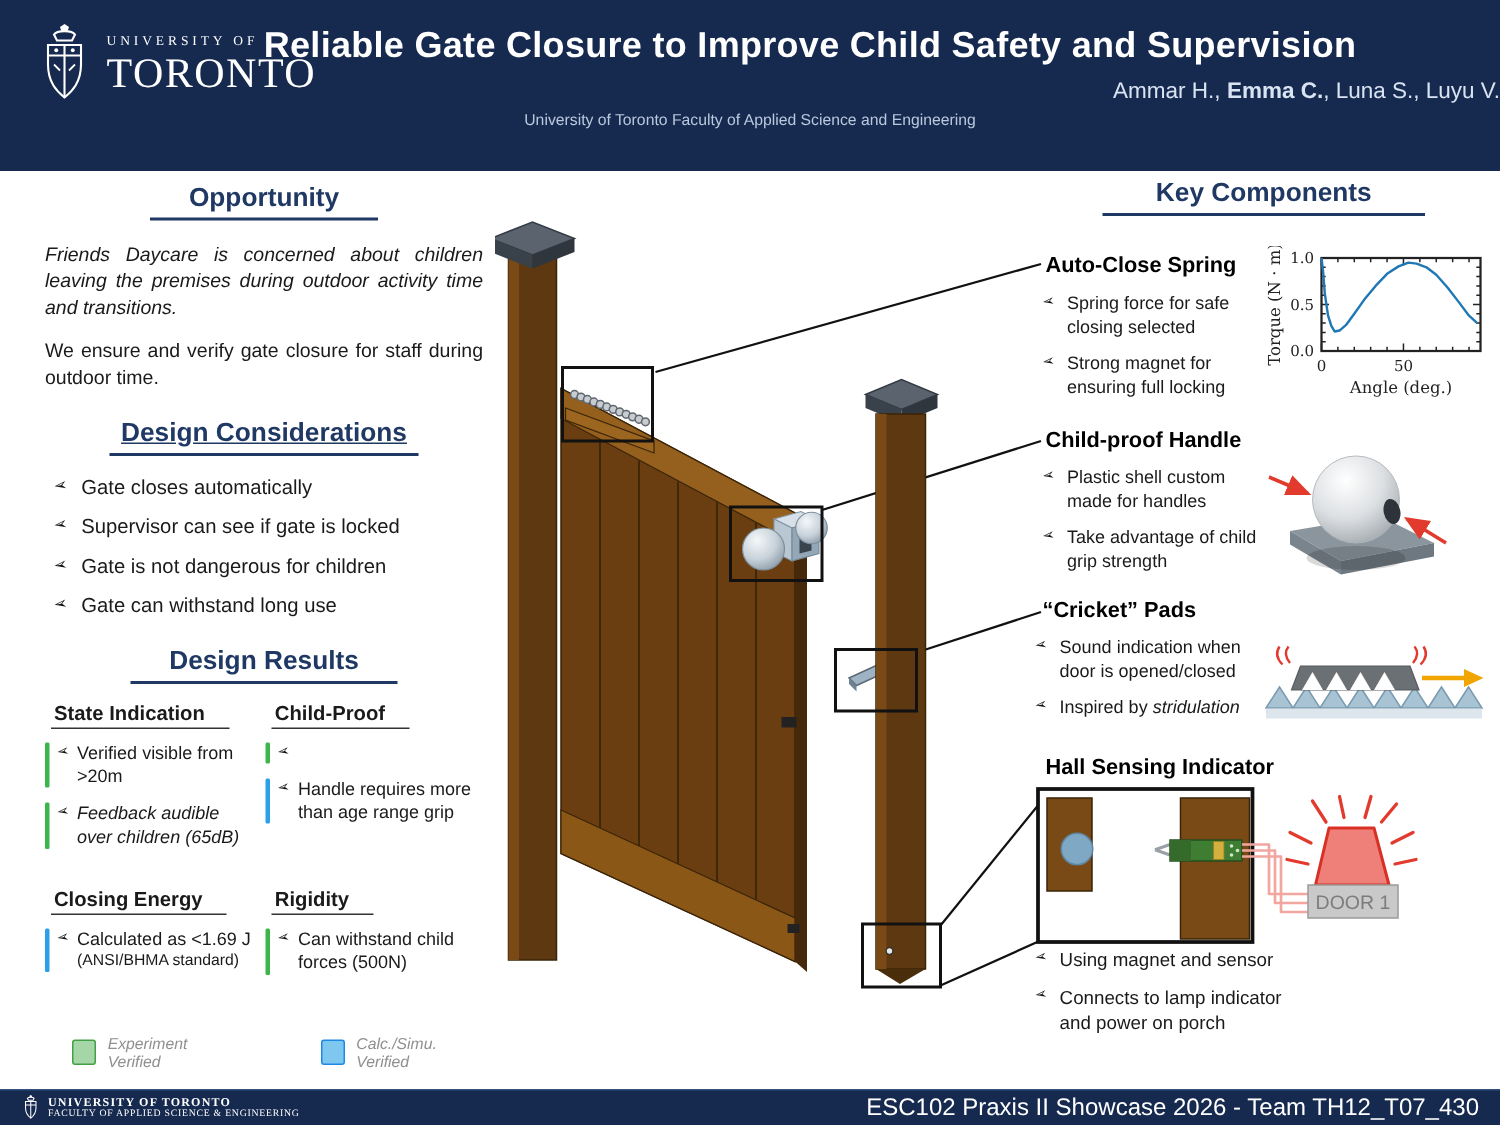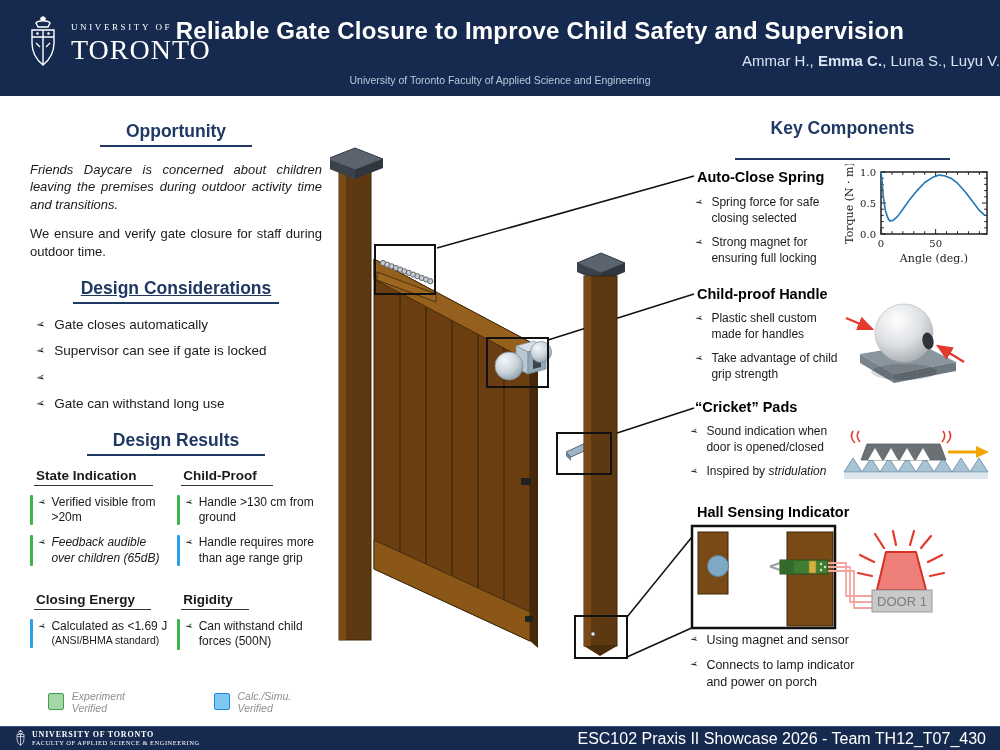--- a/index.html
+++ b/index.html
@@ -1,20 +1,20 @@
 <!DOCTYPE html>
 <html><head>
 <meta charset="utf-8">
 <style>
   html,body{margin:0;padding:0;background:#e8e8e8;}
   .poster{position:relative;width:1000px;height:750px;background:#ffffff;overflow:hidden;
           font-family:"Liberation Sans",sans-serif;color:#1a1a1a;}
 
   
-  .hdr{position:absolute;left:0;top:0;width:1000px;height:96px;background:#16294f;color:#fff;}
+  .hdr{position:absolute;left:0;top:0;width:1000px;height:114px;background:#16294f;color:#fff;}
   .hdr .title{position:absolute;left:120px;right:40px;top:17px;text-align:center;
               font-size:24px;font-weight:600;letter-spacing:.2px;}
   .hdr .authors{position:absolute;left:0;right:0;top:52px;text-align:right;
                 font-size:15px;color:#d9e4f2;}
   .hdr .affil{position:absolute;left:0;right:0;top:74px;text-align:center;
               font-size:10.5px;color:#b9c9dd;}
   .logo{position:absolute;left:24px;top:13px;display:flex;align-items:center;gap:9px;}
   .logo-text{font-family:"Liberation Serif",serif;line-height:1;}
   .logo-text .l1{font-size:9px;letter-spacing:2.6px;margin-bottom:4px;}
   .logo-text .l2{font-size:28px;letter-spacing:1px;}
@@ -51,21 +51,21 @@
   .leg-lab{font-size:10.5px;font-style:italic;color:#8f8f8f;}
 
   
   .gate{position:absolute;left:330px;top:100px;width:370px;height:580px;}
   .cobox{fill:none;stroke:#111;stroke-width:2px;}
   .cline{stroke:#111;stroke-width:1.5px;}
 
   
   .right-col{position:absolute;left:690px;top:112px;width:305px;height:610px;}
   .kc-head{position:absolute;top:6px;left:0;right:0;}
-  .kc-head h2{padding:0 36px 19px;}
+  .kc-head h2{padding:0 36px 3px;}
   .rc-title{position:absolute;font-size:14.5px;font-weight:700;color:#000;}
   .rc-bullets{position:absolute;}
   .rc-item{display:flex;gap:8px;align-items:flex-start;font-size:12px;line-height:1.3;margin-bottom:9px;}
   .rc-item .bul{font-size:10px;}
   .chart{position:absolute;font-family:"DejaVu Serif",serif;}
   .gfx{position:absolute;}
   .doorlabel{font-family:"Liberation Sans",sans-serif;font-size:13px;fill:#7d7d7d;}
 
   
   .ftr{position:absolute;left:0;top:726px;width:1000px;height:24px;background:#16294f;
@@ -114,20 +114,21 @@
       <div class="dc-item">
           <span class="bul">➢</span>
           <span>Gate closes automatically</span>
         </div>
       <div class="dc-item">
           <span class="bul">➢</span>
           <span>Supervisor can see if gate is locked</span>
         </div>
       <div class="dc-item">
           <span class="bul">➢</span>
+          <span>Gate is not dangerous for children</span>
         </div>
       <div class="dc-item">
           <span class="bul">➢</span>
           <span>Gate can withstand long use</span>
         </div>
     </div>
 
     <h2 class="sec dr-head">Design Results</h2>
     <div class="dr-grid">
 
@@ -143,21 +144,20 @@
             <span class="bul">➢</span>
             <span class="it">Feedback audible over children (65dB)</span>
           </div>
       </div>
 
       <div class="dr-group">
         <div class="dr-title">Child-Proof</div>
         <div class="dr-item">
             <span class="vbar exp"></span>
             <span class="bul">➢</span>
-            <span>Handle &gt;130 cm from ground</span>
           </div>
         <div class="dr-item">
             <span class="vbar calc"></span>
             <span class="bul">➢</span>
             <span>Handle requires more than age range grip</span>
           </div>
       </div>
 
       <div class="dr-group">
         <div class="dr-title">Closing Energy</div>

